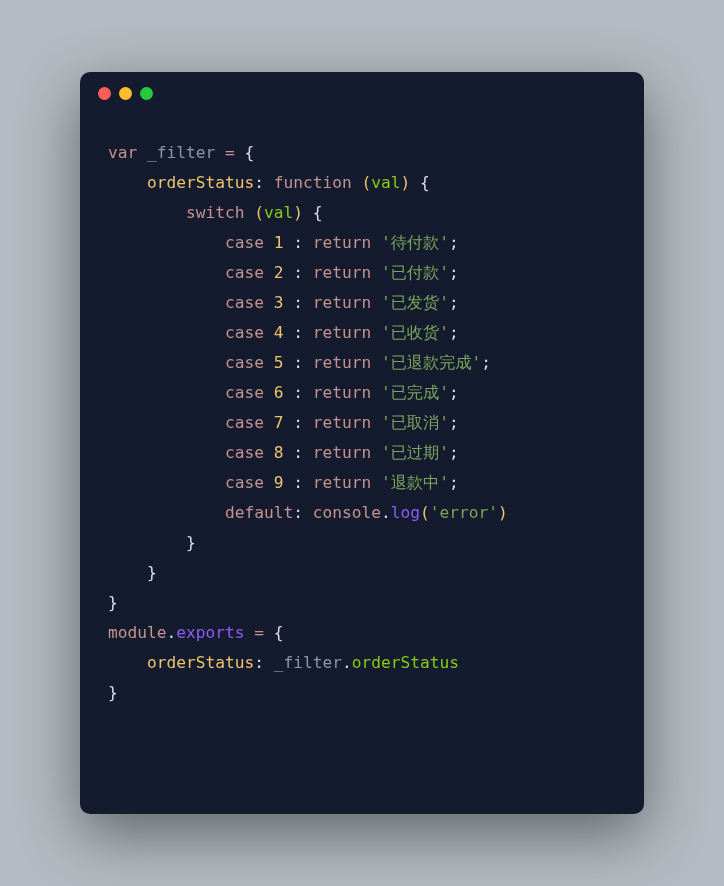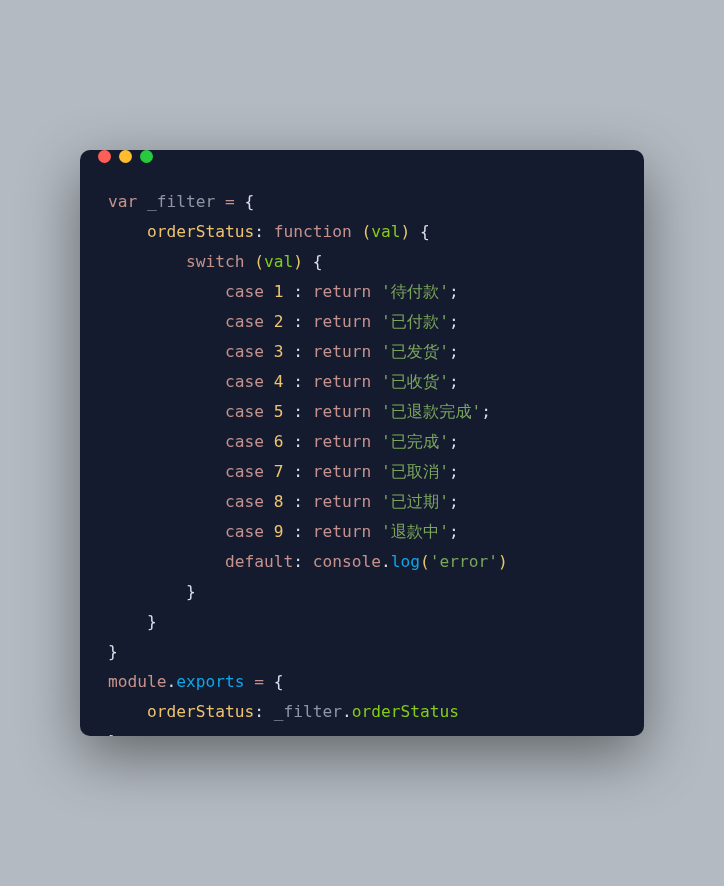--- a/index.html
+++ b/index.html
@@ -7,21 +7,21 @@
       width: 724px;
       height: 886px;
       background: #b3bac1;
       display: flex;
       align-items: center;
       justify-content: center;
       font-family: "SF Mono", "Monaco", "Menlo", "Consolas", monospace;
     }
     .window {
       width: 564px;
-      height: 586px;
+      height: 742px;
       background: #151b2e;
       border-radius: 10px;
       box-shadow: 0 20px 60px rgba(0,0,0,0.45);
       overflow: hidden;
       display: flex;
       flex-direction: column;
     }
     .titlebar {
       height: 42px;
       display: flex;
@@ -47,21 +47,21 @@
     }
     .tk-kw { color: #c5928d; }      
     .tk-id { color: #84cc16; }      
     .tk-id2 { color: #8f96a3; }     
     .tk-fn { color: #efc36c; }      
     .tk-num { color: #efc36c; }     
     .tk-str { color: #7aa55d; }     
     .tk-punc { color: #d8dee9; }    
     .tk-eq { color: #c5928d; }      
     .tk-paren { color: #e7c86b; }     
-    .tk-method { color: #0ea5e9; }  
+    .tk-method { color: #8b5cf6; }  
     .line { display: block; }
   </style>
 </head>
 <body>
 
 <div class="window">
   <div class="titlebar">
     <div class="traffic-dot dot-close"></div>
     <div class="traffic-dot dot-min"></div>
     <div class="traffic-dot dot-max"></div>

